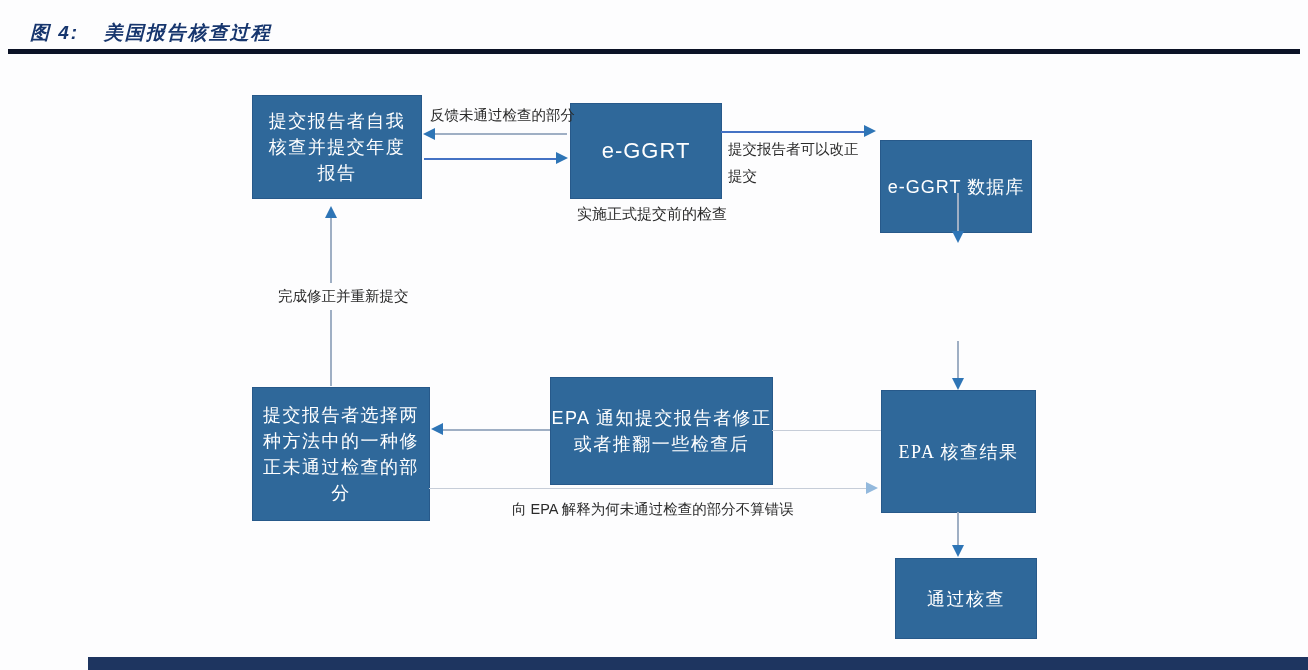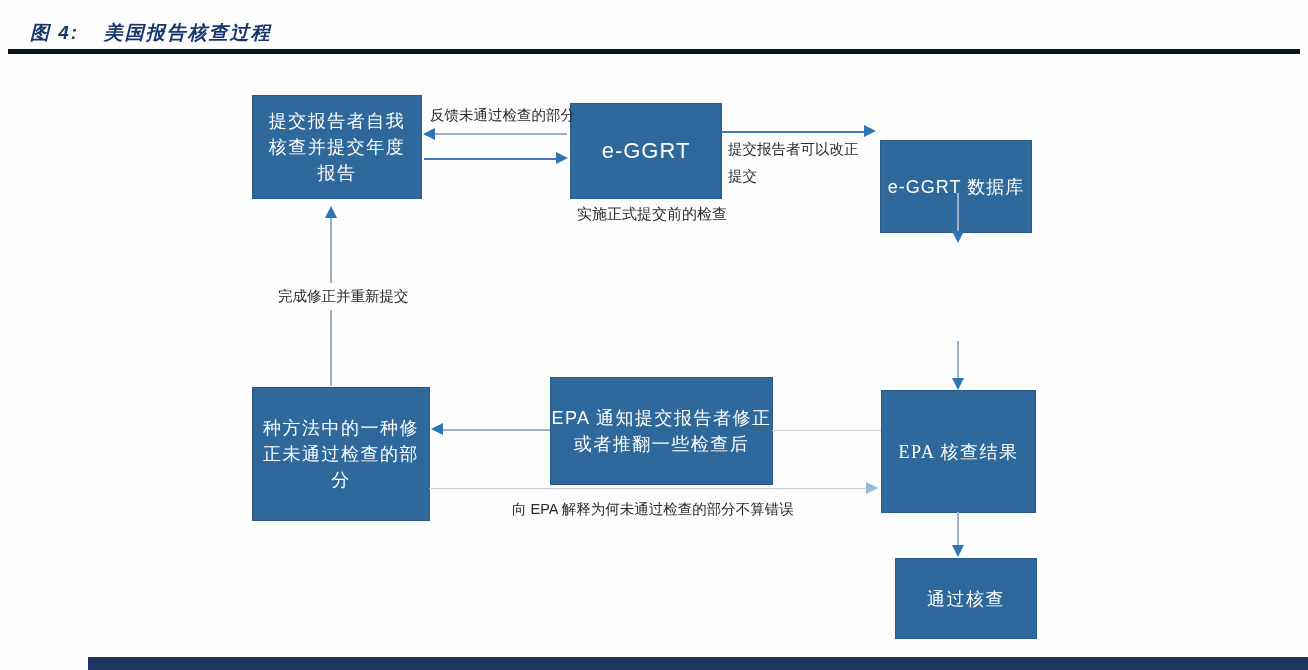--- a/index.html
+++ b/index.html
@@ -63,20 +63,21 @@
 
   <div class="box" style="left:881px;top:390px;width:153px;height:121px;font-family:Liberation Serif, serif;">
     <span>EPA 核查结果</span>
   </div>
 
   <div class="box" style="left:895px;top:558px;width:140px;height:79px;">
     <span>通过核查</span>
   </div>
 
   <div class="box" style="left:252px;top:387px;width:176px;height:132px;">
+    <span>提交报告者选择两</span>
     <span>种方法中的一种修</span>
     <span>正未通过检查的部</span>
     <span>分</span>
   </div>
 
   <div class="box" style="left:550px;top:377px;width:221px;height:106px;">
     <span>EPA 通知提交报告者修正</span>
     <span>或者推翻一些检查后</span>
   </div>
 

